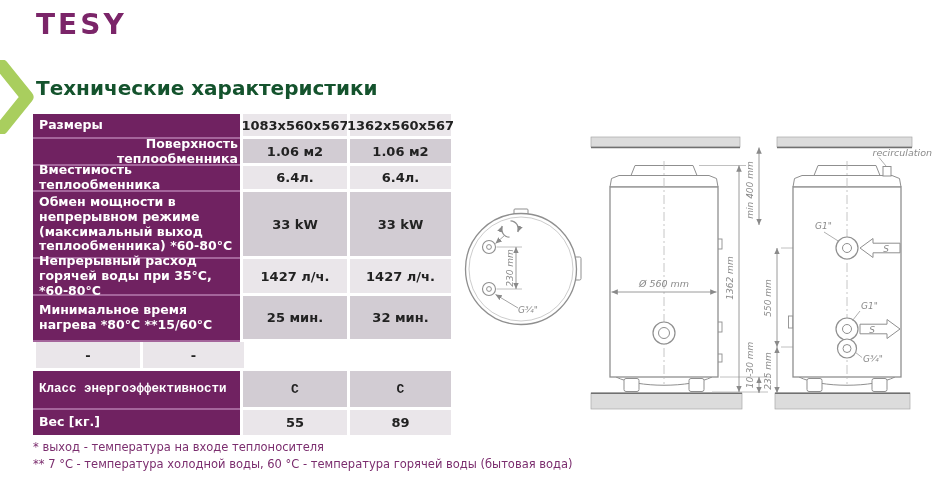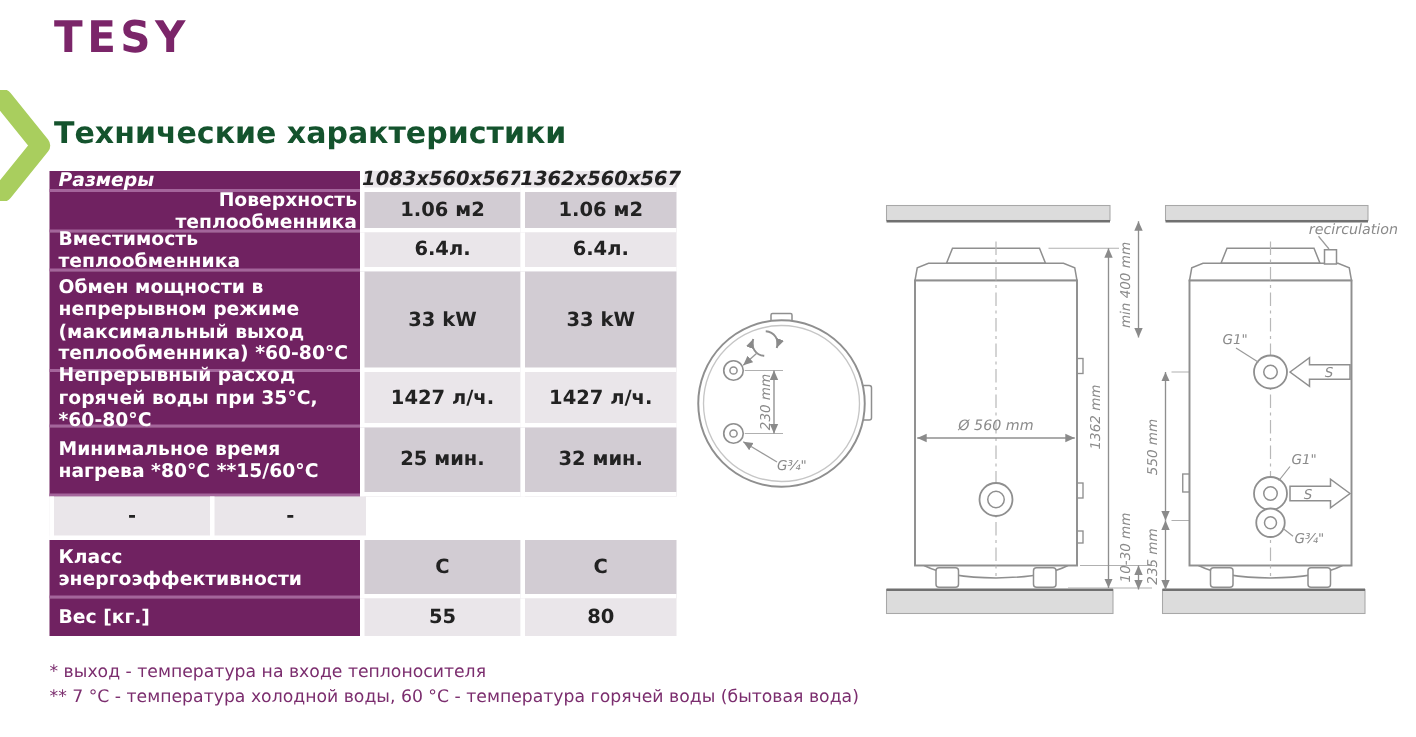--- a/index.html
+++ b/index.html
@@ -54,21 +54,21 @@
 
 <div class="logo">TESY</div>
 
 <svg class="chev" width="36" height="74">
   <polyline points="2,6 27,37 2,68" fill="none" stroke="#a9ce5e" stroke-width="13" stroke-linecap="round" stroke-linejoin="round"></polyline>
 </svg>
 
 <div class="title">Технические характеристики</div>
 
 <div class="spec-table">
-    <div class="row light" style="height: 14px; font-style: italic;">
+    <div class="row light" style="height: 25px;">
     <div class="lbl">Размеры</div>
     <div class="val v1">1083x560x567</div>
     <div class="val v2">1362x560x567</div>
   </div>
     <div class="row dark" style="height: 27px; text-align: right;">
     <div class="lbl">Поверхность теплообменника</div>
     <div class="val v1">1.06 м2</div>
     <div class="val v2">1.06 м2</div>
   </div>
     <div class="row light" style="height: 26px;">
@@ -88,29 +88,29 @@
   </div>
     <div class="row dark" style="height: 46px;">
     <div class="lbl">Минимальное время нагрева *80°C **15/60°C</div>
     <div class="val v1">25 мин.</div>
     <div class="val v2">32 мин.</div>
   </div>
     <div class="row light" style="height: 29px;">
     <div class="val v1">-</div>
     <div class="val v2">-</div>
   </div>
-    <div class="row dark" style="height: 39px;">
+    <div class="row dark" style="height: 39px; font-family: Liberation Mono, monospace;">
     <div class="lbl">Класс энергоэффективности</div>
     <div class="val v1">C</div>
     <div class="val v2">C</div>
   </div>
     <div class="row light last" style="height: 25px;">
     <div class="lbl">Вес [кг.]</div>
     <div class="val v1">55</div>
-    <div class="val v2">80</div>
+    <div class="val v2">89</div>
   </div>
   </div>
 
 <div class="footnote fn1">* выход - температура на входе теплоносителя</div>
 <div class="footnote fn2">** 7 °C - температура холодной воды, 60 °C - температура горячей воды (бытовая вода)</div>
 
 <svg class="diagram" width="486" height="300" viewBox="0 0 486 300">
   <defs>
     <marker id="arr" markerWidth="8" markerHeight="8" refX="6.3" refY="3.2" orient="auto-start-reverse" markerUnits="userSpaceOnUse">
       <path d="M0,0.4 L6.3,3.2 L0,6 z" fill="#8a8a8a"></path>

